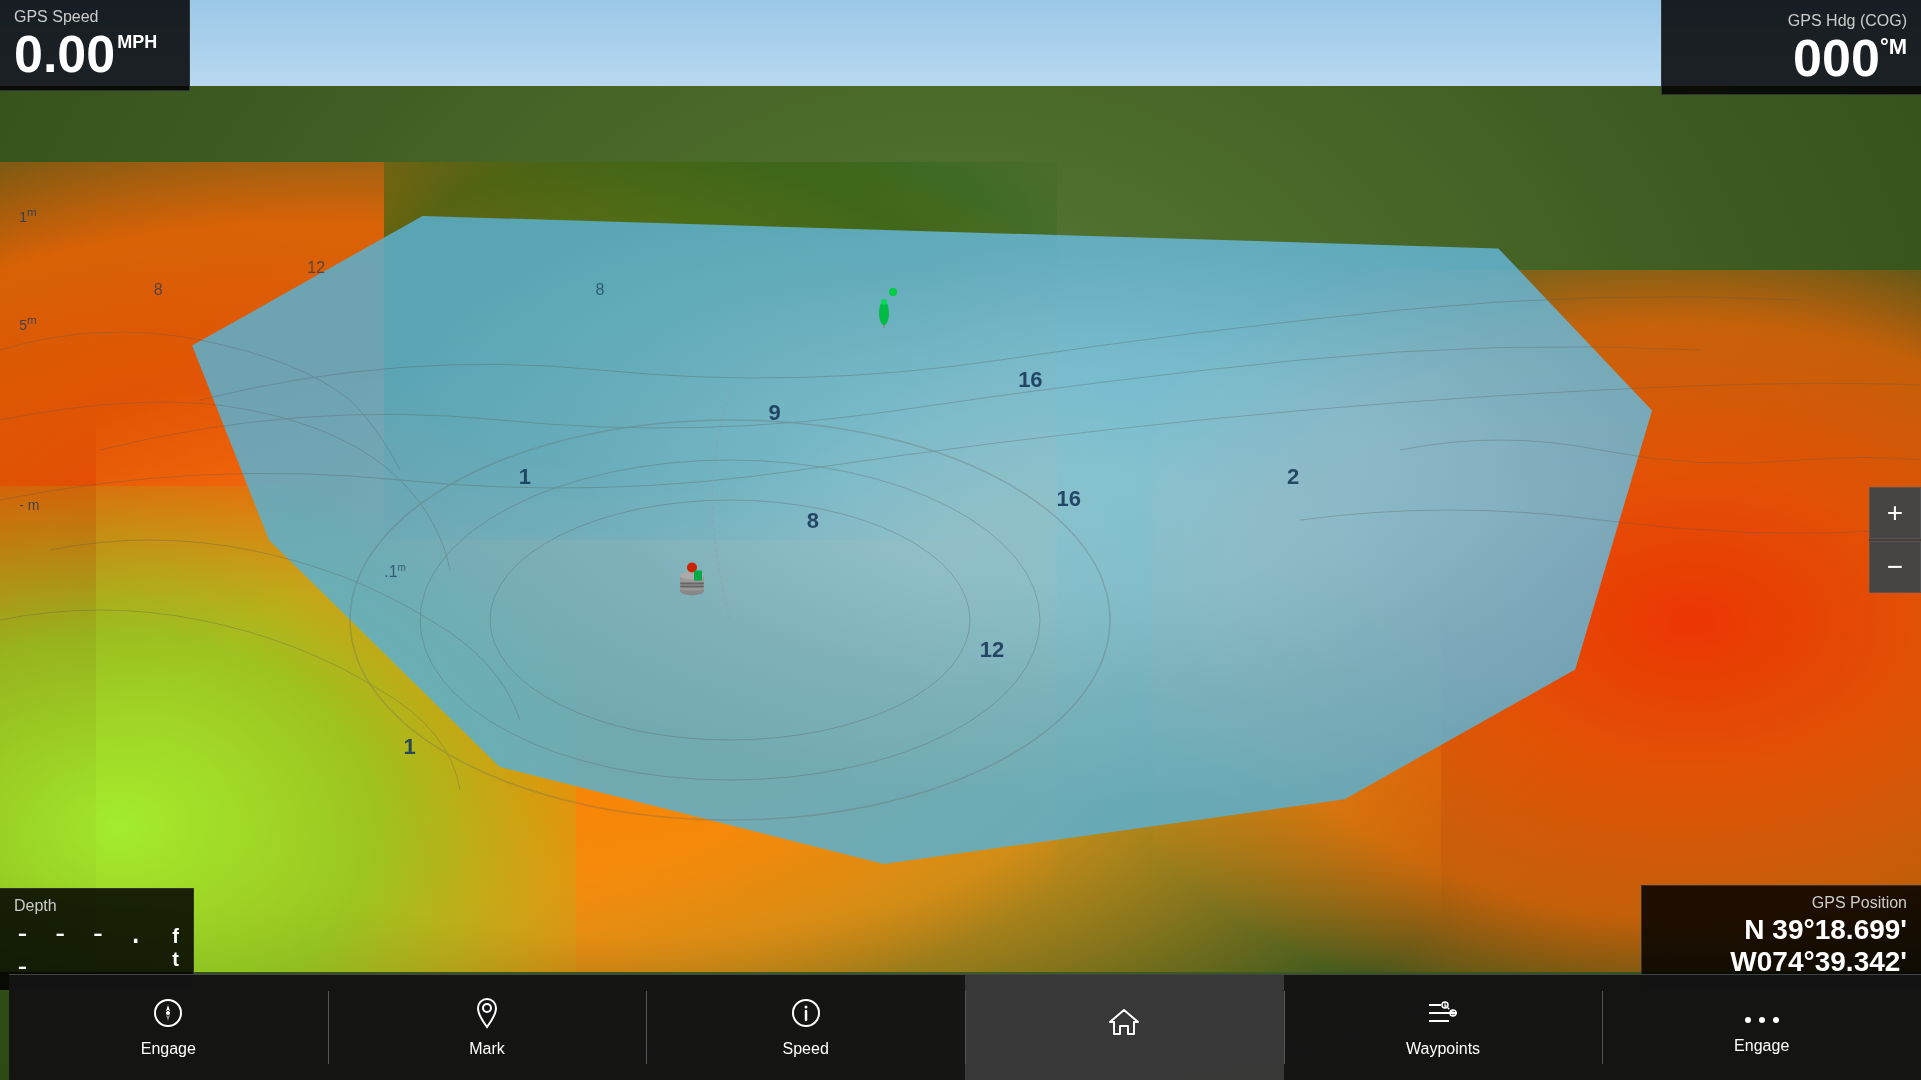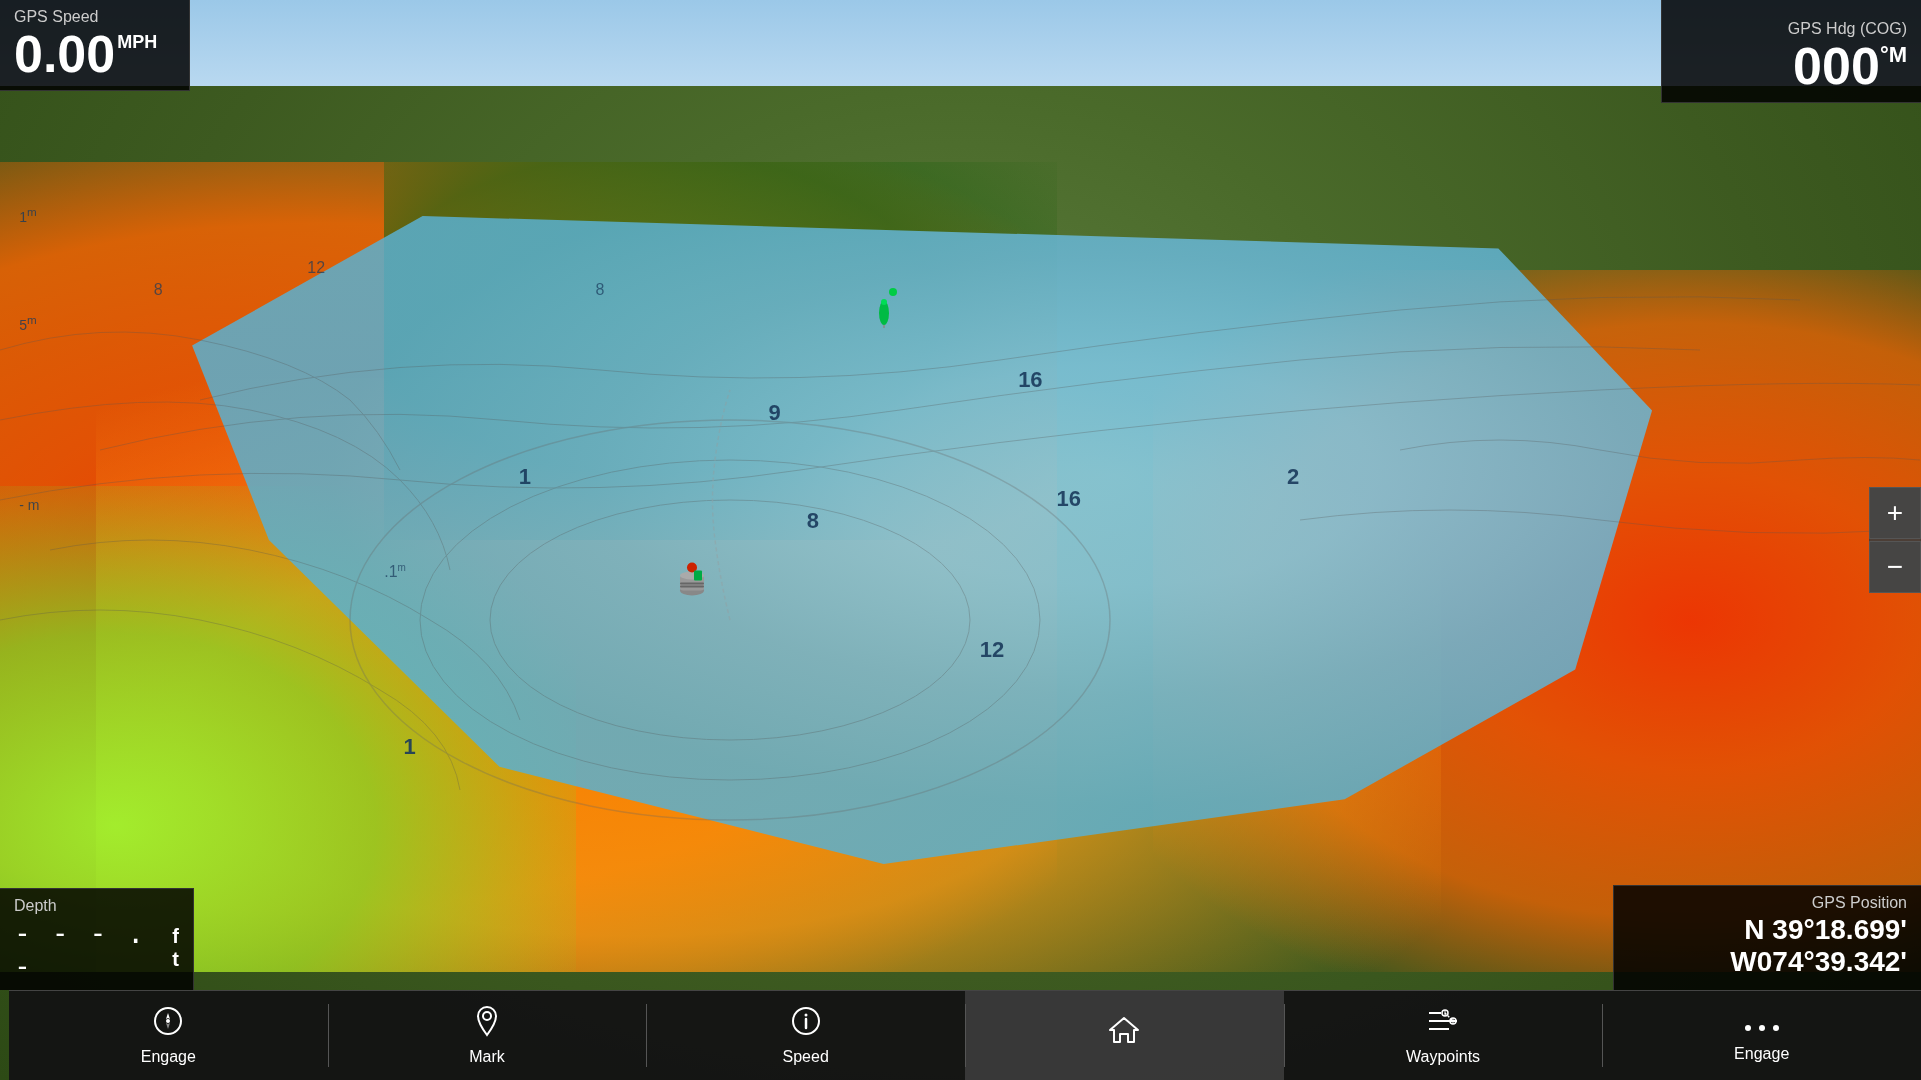--- a/index.html
+++ b/index.html
@@ -167,21 +167,21 @@
       margin-left: 2px;
       line-height: 1.2;
     }
 
     
     .widget-top-right {
       position: absolute;
       top: 0; right: 0;
       width: 260px;
       background: rgba(0,0,0,0.85);
-      padding: 20px 14px 10px;
+      padding: 12px 14px 10px;
       border-left: 1px solid #333;
       border-bottom: 1px solid #333;
       text-align: right;
     }
 
     
     .widget-bottom-left {
       position: absolute;
       bottom: 90px; left: 0;
       width: 194px;
@@ -195,21 +195,21 @@
       color: #fff;
       font-size: 28px;
       letter-spacing: 2px;
       font-family: monospace;
     }
 
     
     .widget-bottom-right {
       position: absolute;
       bottom: 90px; right: 0;
-      width: 308px;
+      width: 280px;
       background: rgba(0,0,0,0.85);
       padding: 8px 14px 12px;
       border-left: 1px solid #333;
       border-top: 1px solid #333;
       text-align: right;
     }
 
     .widget-position-value {
       color: #fff;
       font-size: 28px;
@@ -241,21 +241,21 @@
     }
 
     .zoom-btn:first-child {
       margin-bottom: 2px;
     }
 
     
     .nav-bar {
       position: absolute;
       bottom: 0; left: 9px; right: 0;
-      height: 90px;
+      height: 106px;
       background: rgba(20,20,20,0.97);
       display: flex;
       align-items: flex-start;
       border-top: 1px solid #444;
     }
 
     .nav-item {
       flex: 1;
       display: flex;
       flex-direction: column;

